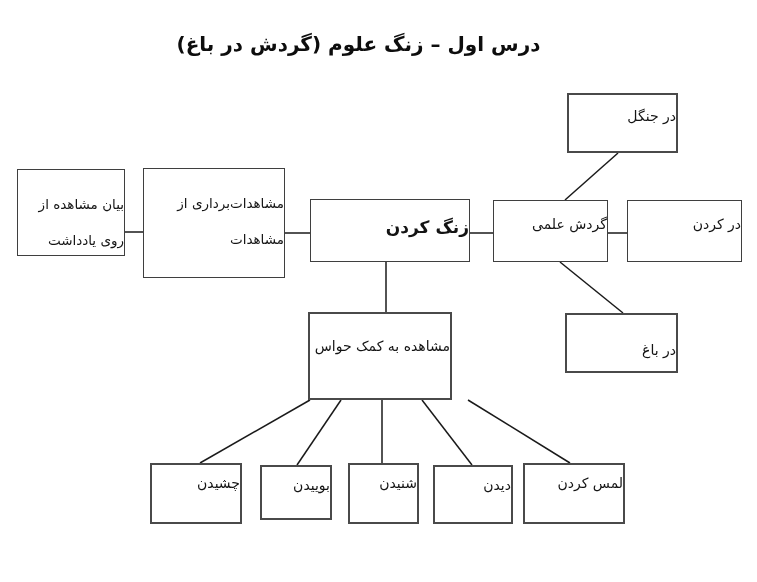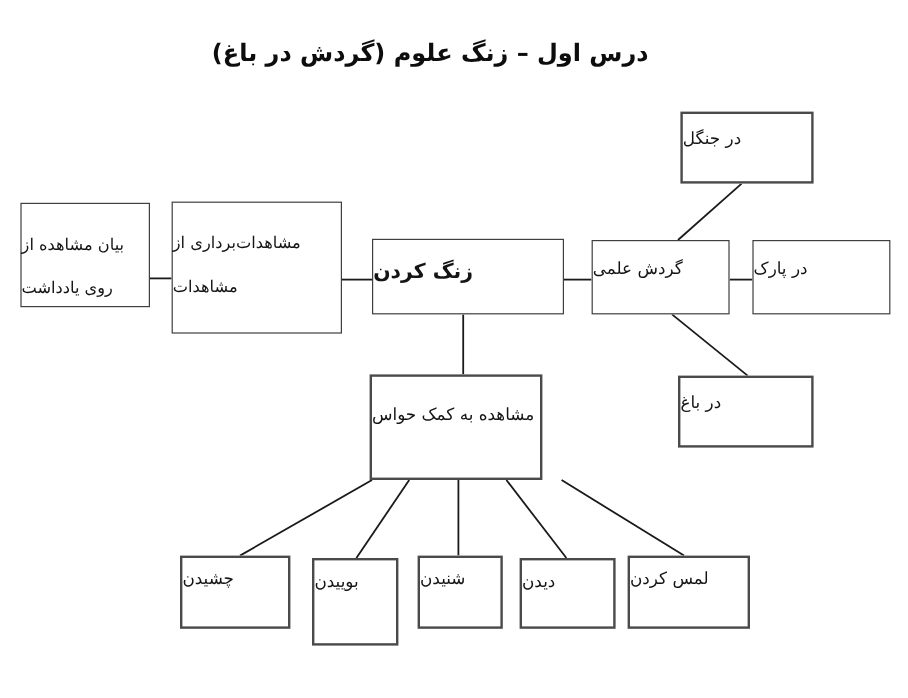--- a/index.html
+++ b/index.html
@@ -32,21 +32,21 @@
     top: 0;
     left: 0;
     width: 757px;
     height: 582px;
   }
   .node {
     position: absolute;
     box-sizing: border-box;
     background: #ffffff;
     border: 1.5px solid #3f3f3f;
-    text-align: left;
+    text-align: right;
     font-size: 14px;
     color: #141414;
   }
   .node.thick {
     border-width: 2px;
     border-color: #4a4a4a;
   }
   .node.bold-label {
     font-weight: bold;
     font-size: 17px;
@@ -56,24 +56,24 @@
     line-height: 36px;
     font-size: 13.5px;
   }
   
   #n-forest    { left: 567px; top: 93px;  width: 111px; height: 60px; padding-top: 13px; }
   #n-express   { left: 17px;  top: 169px; width: 108px; height: 87px; }
   #n-note      { left: 143px; top: 168px; width: 142px; height: 110px; }
   #n-center    { left: 310px; top: 199px; width: 160px; height: 63px; padding-top: 17px; }
   #n-excursion { left: 493px; top: 200px; width: 115px; height: 62px; padding-top: 15px; }
   #n-park      { left: 627px; top: 200px; width: 115px; height: 62px; padding-top: 15px; }
-  #n-garden    { left: 565px; top: 313px; width: 113px; height: 60px; padding-top: 13px; }
+  #n-garden    { left: 565px; top: 313px; width: 113px; height: 60px; padding-top: 27px; }
   #n-senses    { left: 308px; top: 312px; width: 144px; height: 88px; padding-top: 24px; }
   #n-tasting   { left: 150px; top: 463px; width: 92px;  height: 61px; padding-top: 10px; }
-  #n-smelling  { left: 260px; top: 465px; width: 72px;  height: 73px; padding-top: 10px; }
+  #n-smelling  { left: 260px; top: 465px; width: 72px;  height: 55px; padding-top: 10px; }
   #n-hearing   { left: 348px; top: 463px; width: 71px;  height: 61px; padding-top: 10px; }
   #n-seeing    { left: 433px; top: 465px; width: 80px;  height: 59px; padding-top: 10px; }
   #n-touching  { left: 523px; top: 463px; width: 102px; height: 61px; padding-top: 10px; }
   .caption {
     position: absolute;
     top: 543px;
     left: 20px;
     width: 737px;
     text-align: center;
     font-size: 17px;
@@ -121,21 +121,21 @@
 
   <div id="n-center" class="node bold-label">
     <span>زنگ کردن</span>
   </div>
 
   <div id="n-excursion" class="node">
     <span>گردش علمی</span>
   </div>
 
   <div id="n-park" class="node">
-    <span>در پارک</span>
+    <span>در کردن</span>
   </div>
 
   <div id="n-garden" class="node thick">
     <span>در باغ</span>
   </div>
 
   <div id="n-senses" class="node thick">
     <span>مشاهده به کمک حواس</span>
   </div>
 

